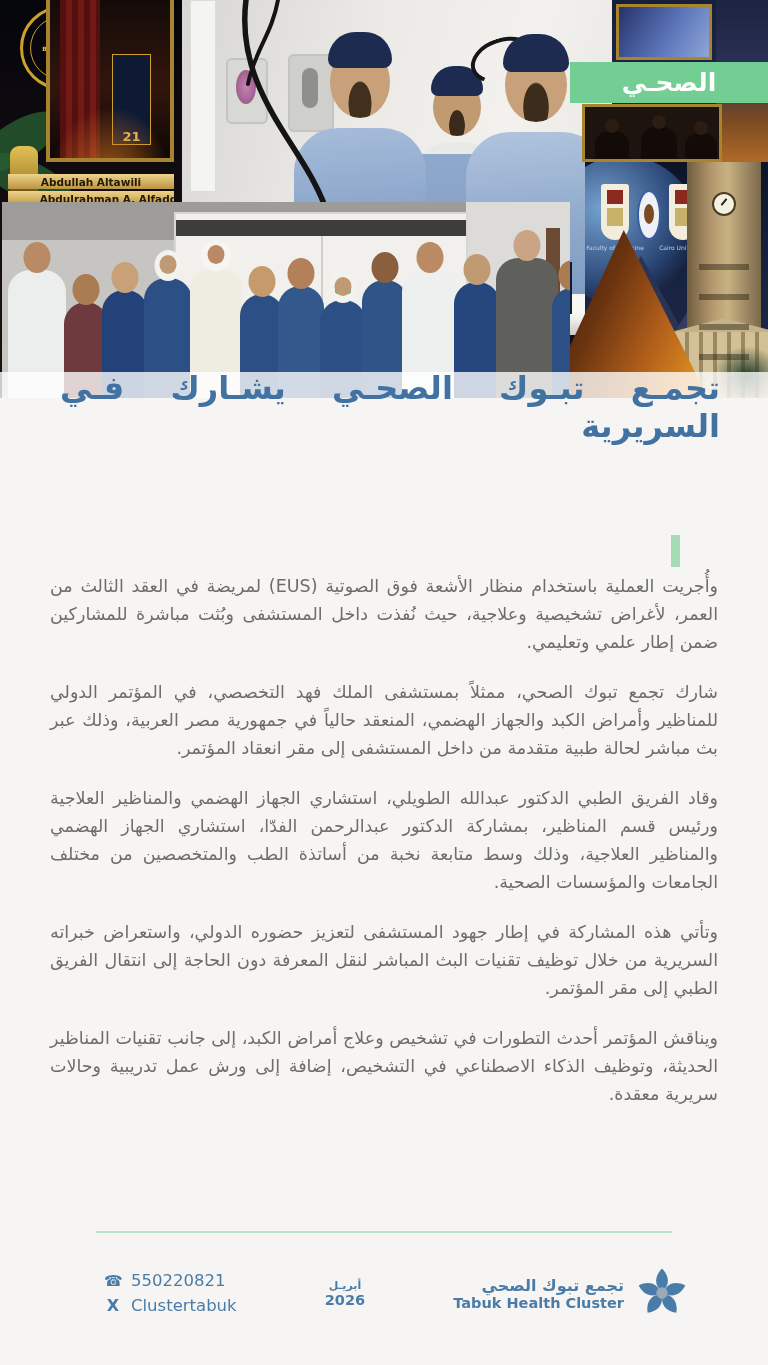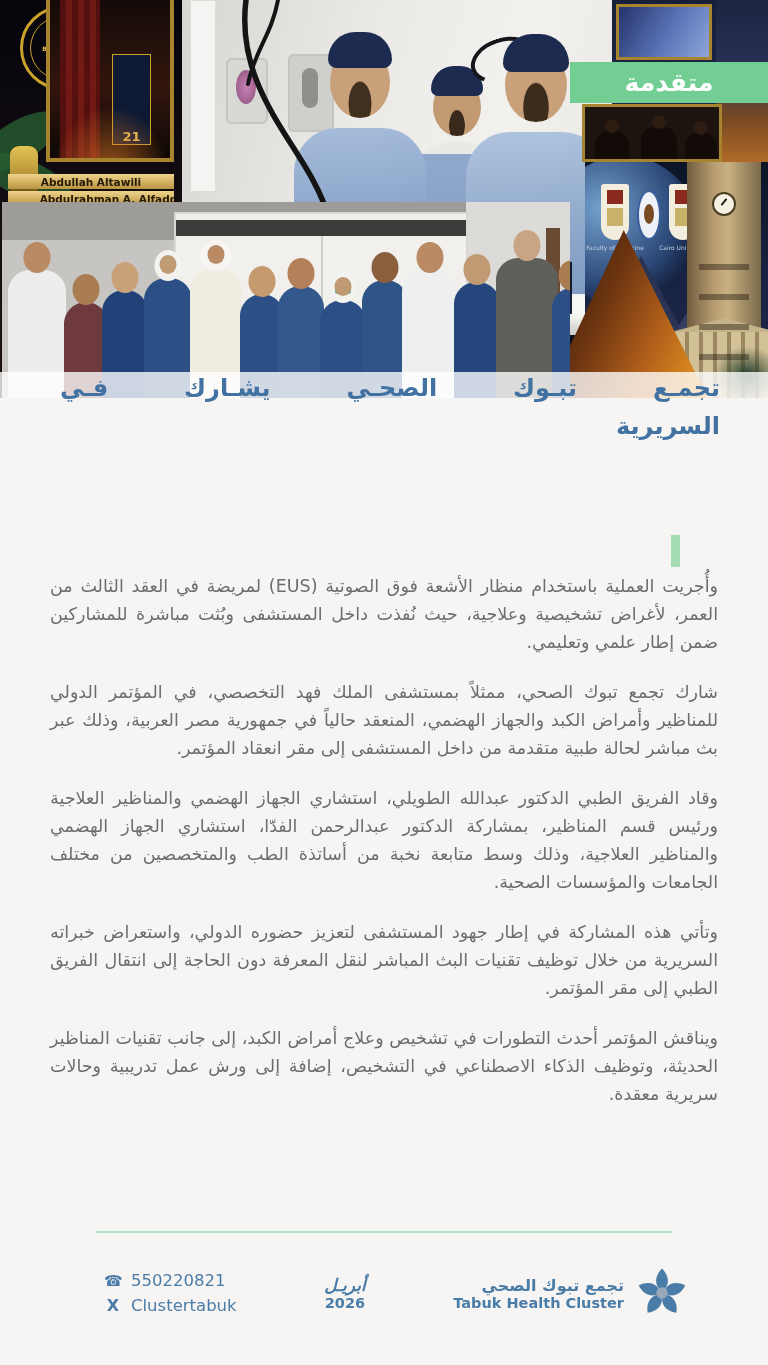--- a/index.html
+++ b/index.html
@@ -140,36 +140,36 @@
   .facemask{position:absolute;top:-15px;left:50%;transform:translateX(-50%);width:16px;height:9px;background:#5ba8a0;border-radius:3px;}
 
   
   .badge{position:absolute;left:570px;top:62px;width:198px;height:41px;z-index:5;background:#72ce92;
     display:flex;align-items:center;justify-content:center;}
   .badge span{color:#fff;font-size:25px;font-weight:700;line-height:1;}
   .overlay-band{position:absolute;left:0;top:372px;width:768px;height:26px;z-index:6;background:rgba(255,255,255,.78);}
 
   
   .headline{position:absolute;top:369px;left:60px;right:48px;z-index:7;margin:0;direction:rtl;
-    color:#4272a2;font-size:24px;font-weight:700;line-height:38px;}
+    color:#4272a2;font-size:32px;font-weight:700;line-height:38px;}
   .hl{display:block;text-align:justify;text-align-last:justify;}
   .hl:last-child{text-align-last:right;}
   .accent-tick{position:absolute;top:535px;right:88px;width:9px;height:32px;background:#a5dcb3;}
   .body-text{position:absolute;top:572px;left:50px;right:50px;direction:rtl;}
   .para{margin:0 0 22px;color:#6d6d6d;font-size:17.5px;line-height:28px;text-align:justify;}
 
   
   .divider{position:absolute;top:1231px;left:96px;width:576px;height:2px;background:#b7e3c6;}
   .footer{position:absolute;top:1258px;left:104px;right:78px;height:70px;display:flex;align-items:center;justify-content:space-between;color:#4a7ca8;}
   .f-left{display:flex;flex-direction:column;gap:6px;}
   .contact-row{display:flex;align-items:center;gap:9px;font-size:16.5px;font-weight:500;cursor:pointer;}
   .c-icon{font-size:15px;width:18px;text-align:center;}
   .c-icon.x{font-weight:800;font-size:16px;}
   .f-center{text-align:center;font-weight:700;}
-  .month{font-size:17px;font-style:italic;} .year{font-size:14.5px;}
+  .month{font-size:11px;} .year{font-size:14.5px;}
   .f-right{display:flex;align-items:center;gap:10px;}
   .org-names{text-align:right;}
   .org-ar{font-size:16px;font-weight:700;direction:rtl;}
   .org-en{font-size:14.5px;font-weight:700;}
   .flower{width:56px;height:56px;}
 </style>
 </head>
 <body>
 
 <div class="page">
@@ -276,21 +276,21 @@
         <i class="facemask"></i>
       </div>
       <div class="person" style="left:360px;width:46px;height:118px;--t:#2f5488;--h:#8a5f3e;"></div>
       <div class="person" style="left:400px;width:56px;height:128px;--t:#eef0f0;--h:#b98a63;"></div>
       <div class="person" style="left:452px;width:46px;height:116px;--t:#26477e;--h:#c09a72;"></div>
       <div class="person" style="left:494px;width:62px;height:140px;--t:#5f5f5b;--h:#c9a586;"></div>
       <div class="person" style="left:550px;width:40px;height:110px;--t:#2c4f86;--h:#a97c52;"></div>
     </div>
 
     <div class="badge">
-      <span>متقدمة</span>
+      <span>الصحـي</span>
     </div>
     <div class="overlay-band"></div>
   </div>
 
   <h1 class="headline">
     <span class="hl">تجمـع تبـوك الصحـي يشـارك فـي</span>
     <span class="hl">السريرية</span>
   </h1>
 
   <div class="accent-tick"></div>

